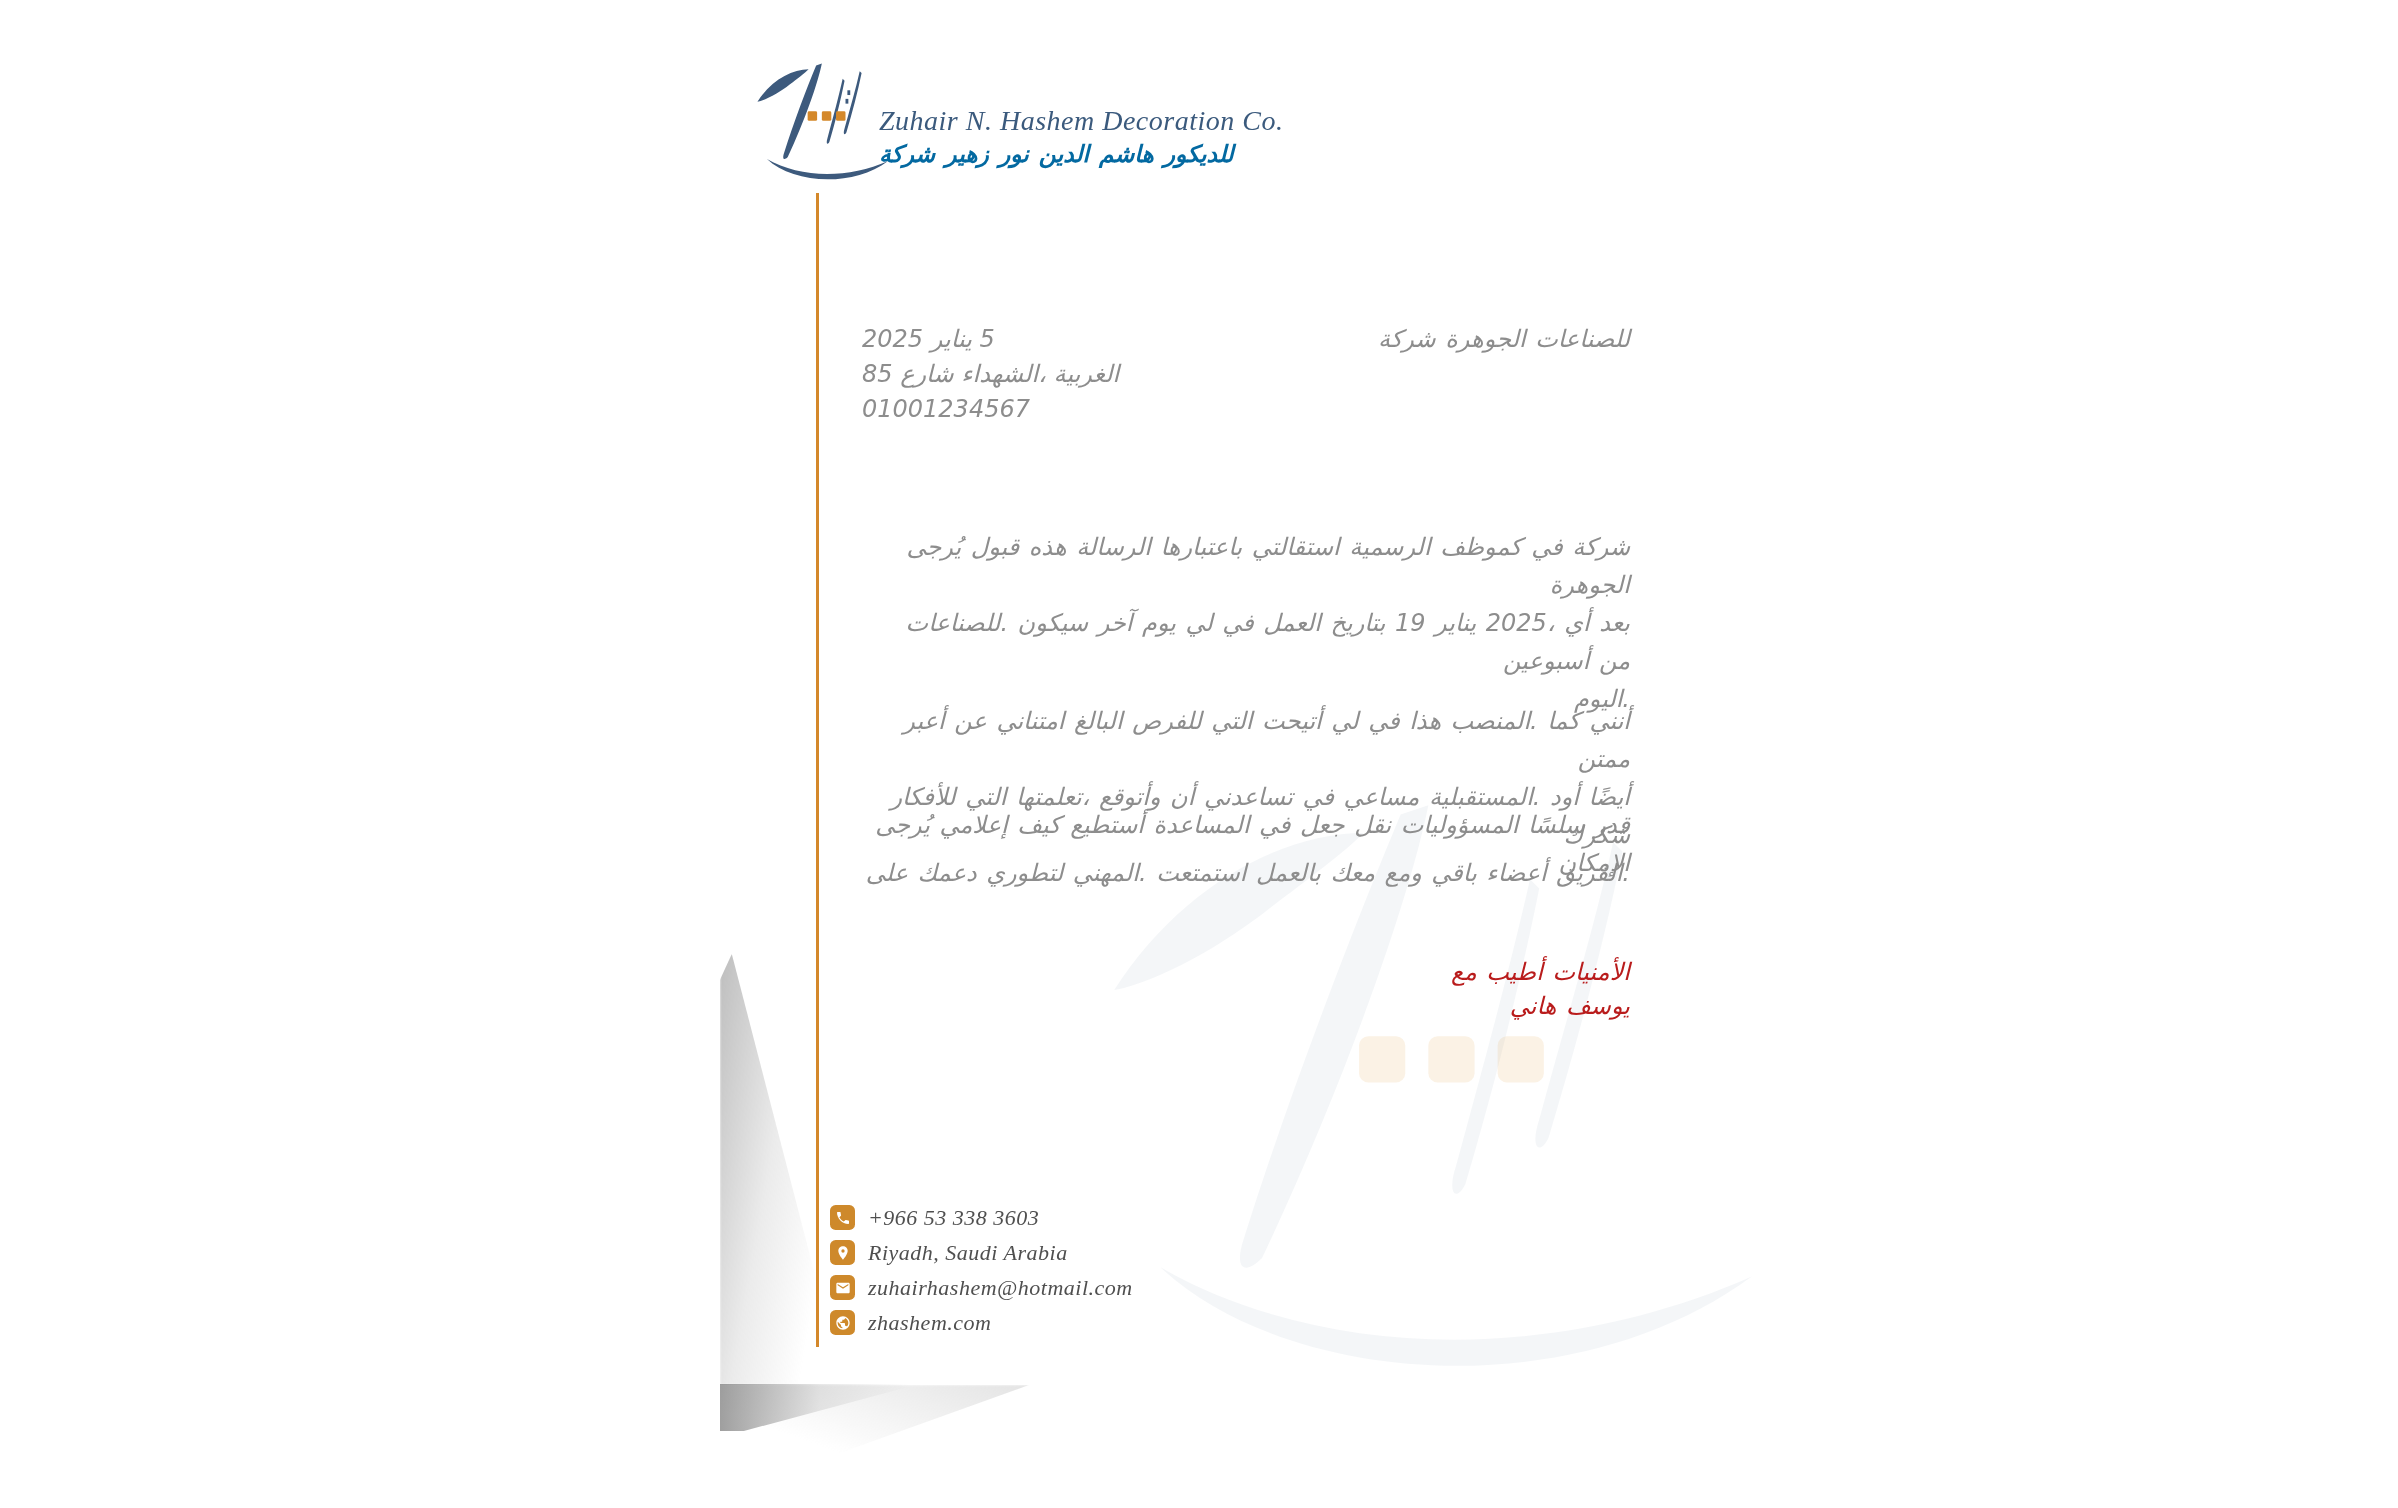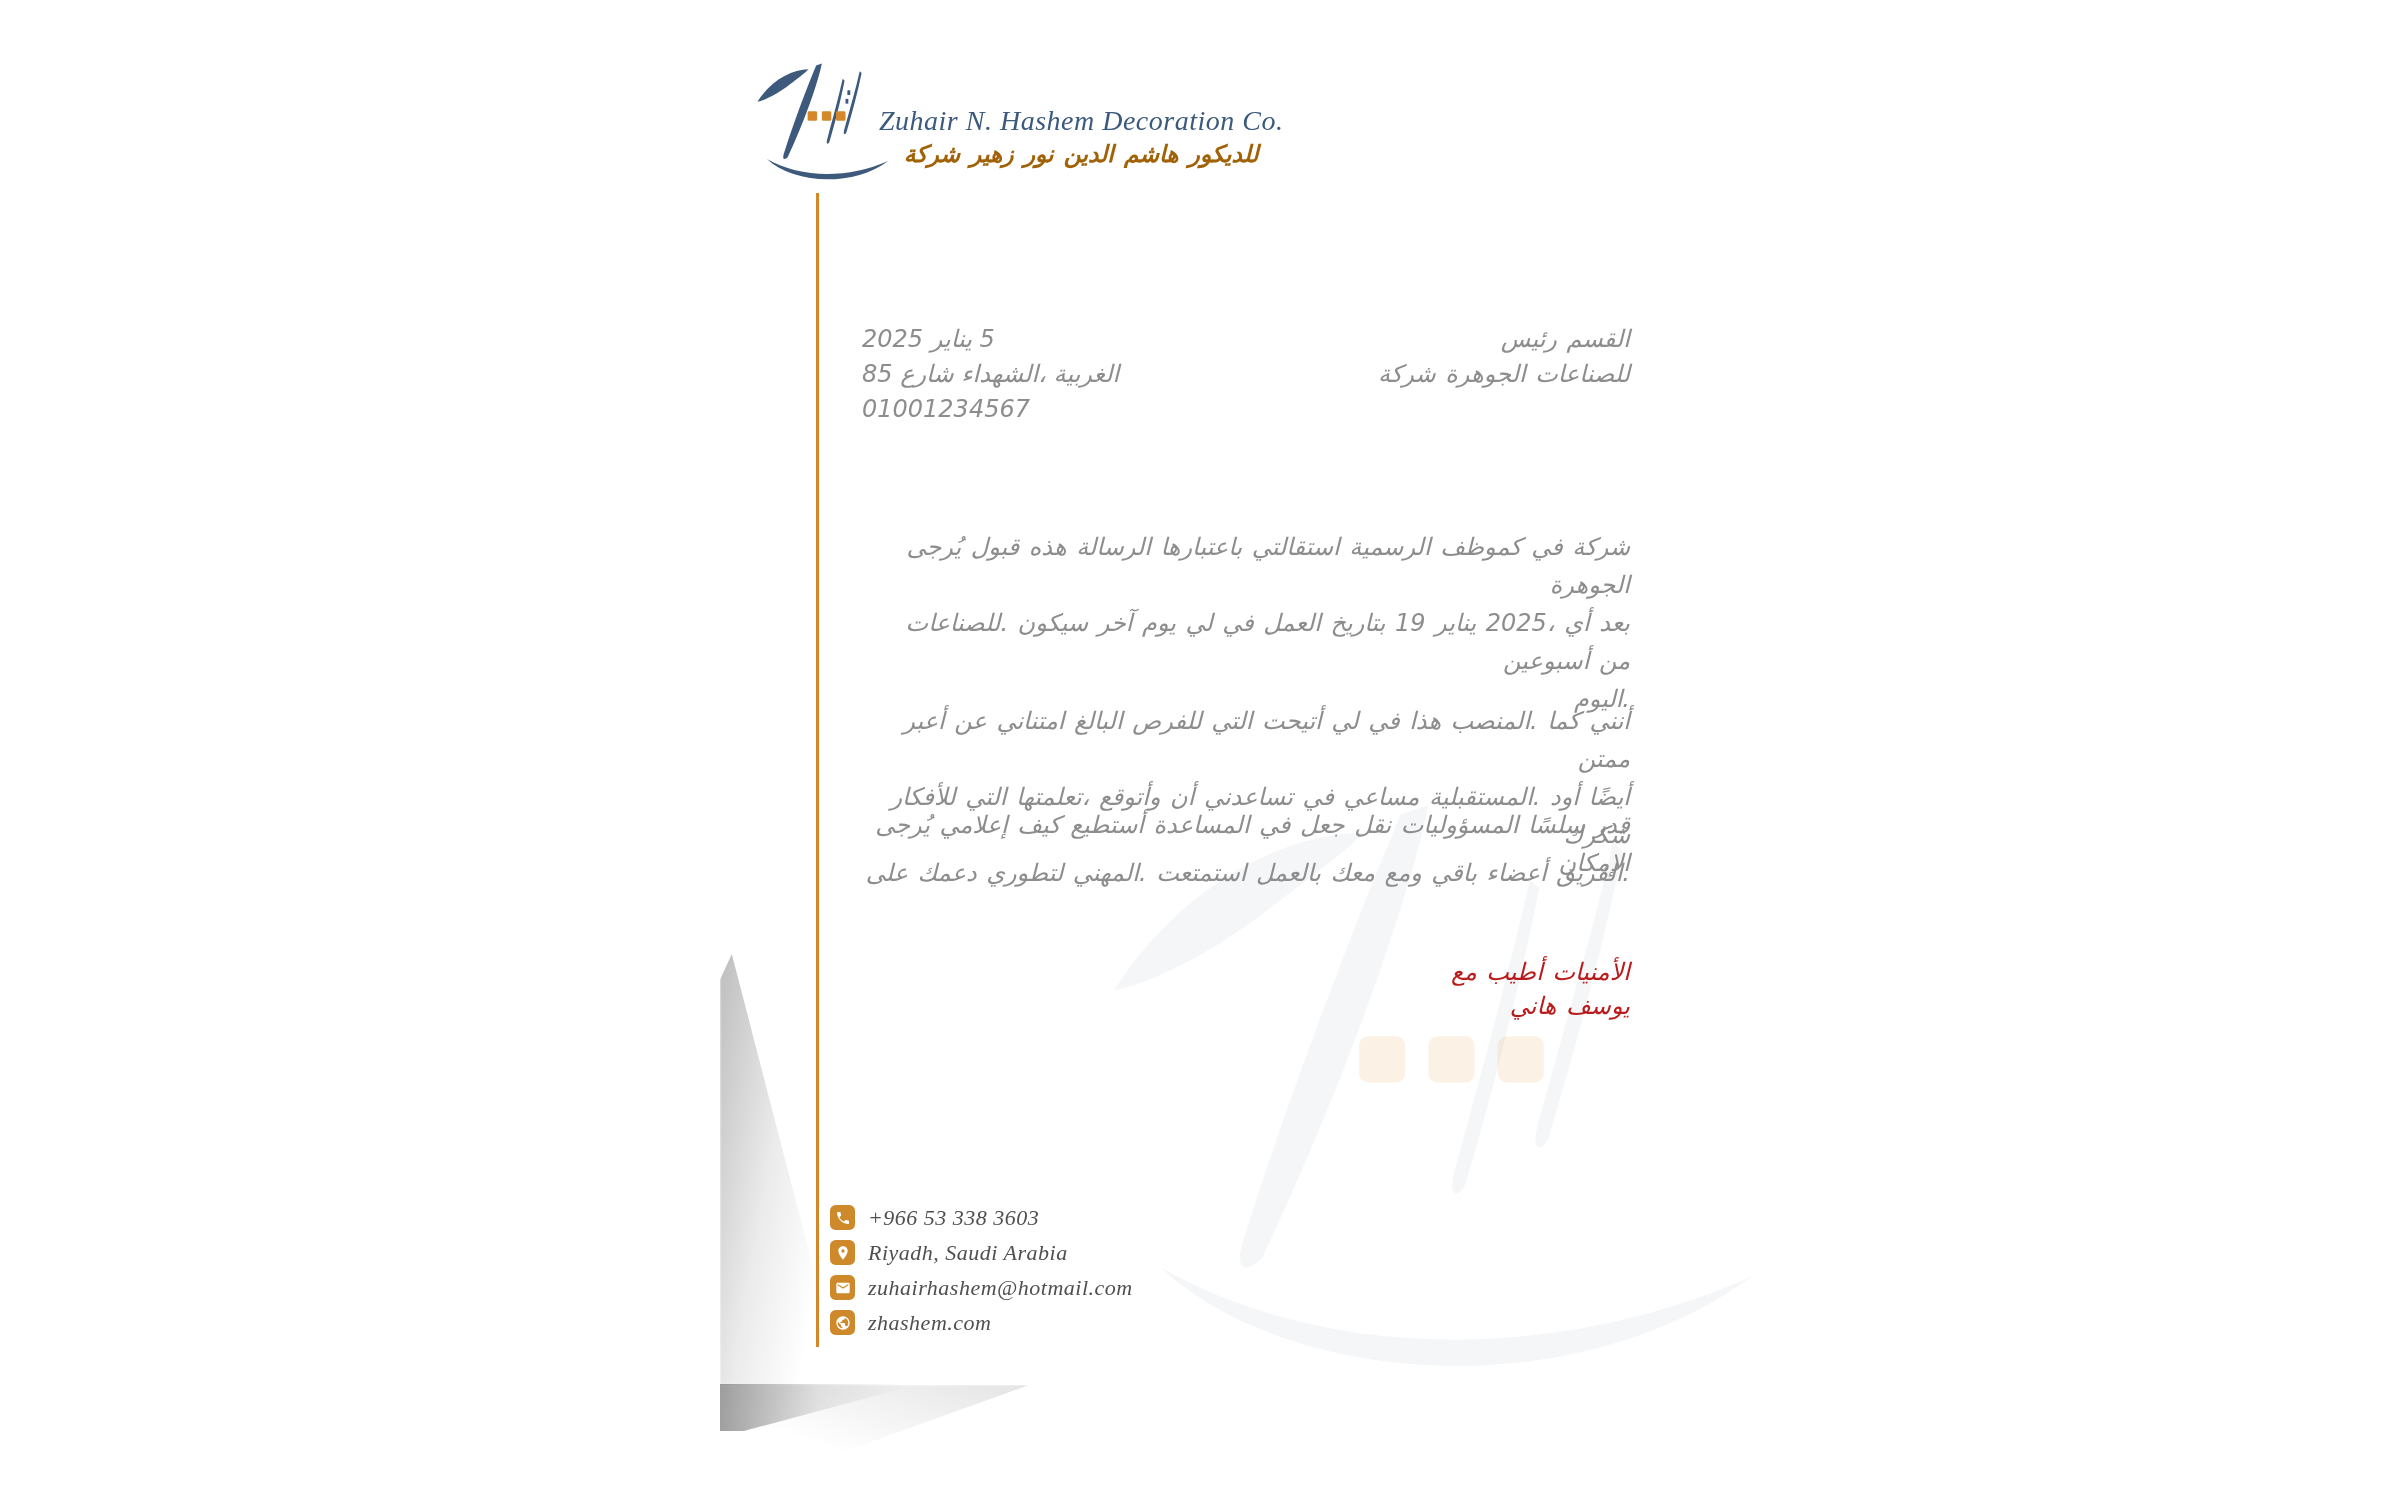--- a/index.html
+++ b/index.html
@@ -3,21 +3,21 @@
 <meta charset="utf-8">
 <style>
   html,body{margin:0;padding:0;background:#ffffff;}
   .canvas{position:relative;width:2399px;height:1508px;background:#ffffff;overflow:hidden;
           font-family:"DejaVu Sans",sans-serif;font-style:italic;}
 
   
   .brand{position:absolute;left:879px;top:105px;}
   .brand-en{font-family:"Liberation Serif",serif;font-size:28px;color:#3b5a7d;
             letter-spacing:0.5px;white-space:nowrap;line-height:32px;}
-  .brand-ar{direction:ltr;text-align:center;font-size:23.4px;font-weight:600;color:#a16207;
+  .brand-ar{direction:ltr;text-align:left;font-size:23.4px;font-weight:600;color:#0369a1;
             line-height:30px;margin-top:1.9px;word-spacing:1.9px;}
   .logo-mark{position:absolute;left:748px;top:54px;width:142px;height:126px;}
 
   
   .vrule{position:absolute;left:816px;top:193px;width:2.8px;height:1154px;background:#d4882a;}
 
   
   .sender{position:absolute;left:862px;top:322px;width:487px;font-size:24px;color:#8d8d8d;line-height:35px;}
   .sender .rtl-plain{direction:rtl;text-align:left;unicode-bidi:plaintext;}
   .sender .num{direction:ltr;text-align:left;}
@@ -99,21 +99,20 @@
 
   <div class="vrule"></div>
 
   <div class="sender">
     <div class="rtl-plain">5 يناير 2025</div>
     <div><span class="w">85</span> <span class="w">شارع</span> <span class="w">الشهداء،</span> <span class="w">الغربية</span></div>
     <div class="num">01001234567</div>
   </div>
 
   <div class="recipient">
-    <div><span class="w">رئيس</span> <span class="w">القسم</span></div>
     <div><span class="w">شركة</span> <span class="w">الجوهرة</span> <span class="w">للصناعات</span></div>
   </div>
 
   <div class="para p1">
       <div class="bline"><span class="w">يُرجى</span> <span class="w">قبول</span> <span class="w">هذه</span> <span class="w">الرسالة</span> <span class="w">باعتبارها</span> <span class="w">استقالتي</span> <span class="w">الرسمية</span> <span class="w">كموظف</span> <span class="w">في</span> <span class="w">شركة</span> <span class="w">الجوهرة</span></div>
       <div class="bline"><span class="w">للصناعات.</span> <span class="w">سيكون</span> <span class="w">آخر</span> <span class="w">يوم</span> <span class="w">لي</span> <span class="w">في</span> <span class="w">العمل</span> <span class="w">بتاريخ</span> <span class="w">19</span> <span class="w">يناير</span> <span class="w">2025،</span> <span class="w">أي</span> <span class="w">بعد</span> <span class="w">أسبوعين</span> <span class="w">من</span></div>
       <div class="bline"><span class="w">اليوم.</span></div>
     </div>
   <div class="para p2">
       <div class="bline"><span class="w">أعبر</span> <span class="w">عن</span> <span class="w">امتناني</span> <span class="w">البالغ</span> <span class="w">للفرص</span> <span class="w">التي</span> <span class="w">أتيحت</span> <span class="w">لي</span> <span class="w">في</span> <span class="w">هذا</span> <span class="w">المنصب.</span> <span class="w">كما</span> <span class="w">أنني</span> <span class="w">ممتن</span></div>

